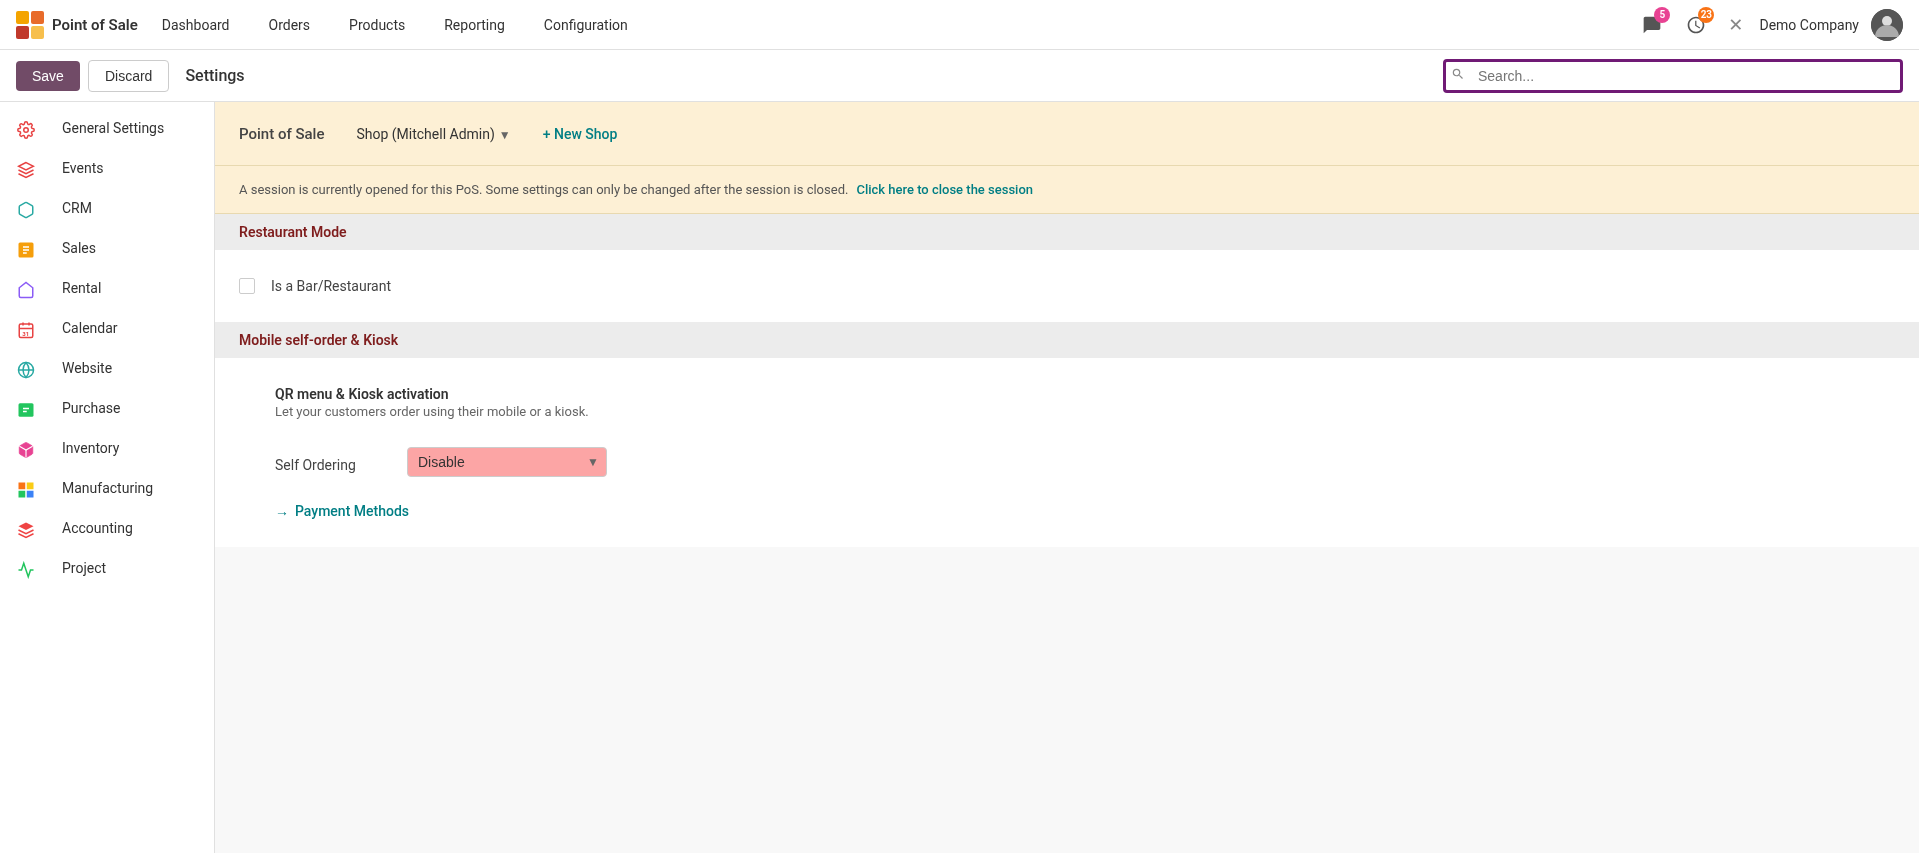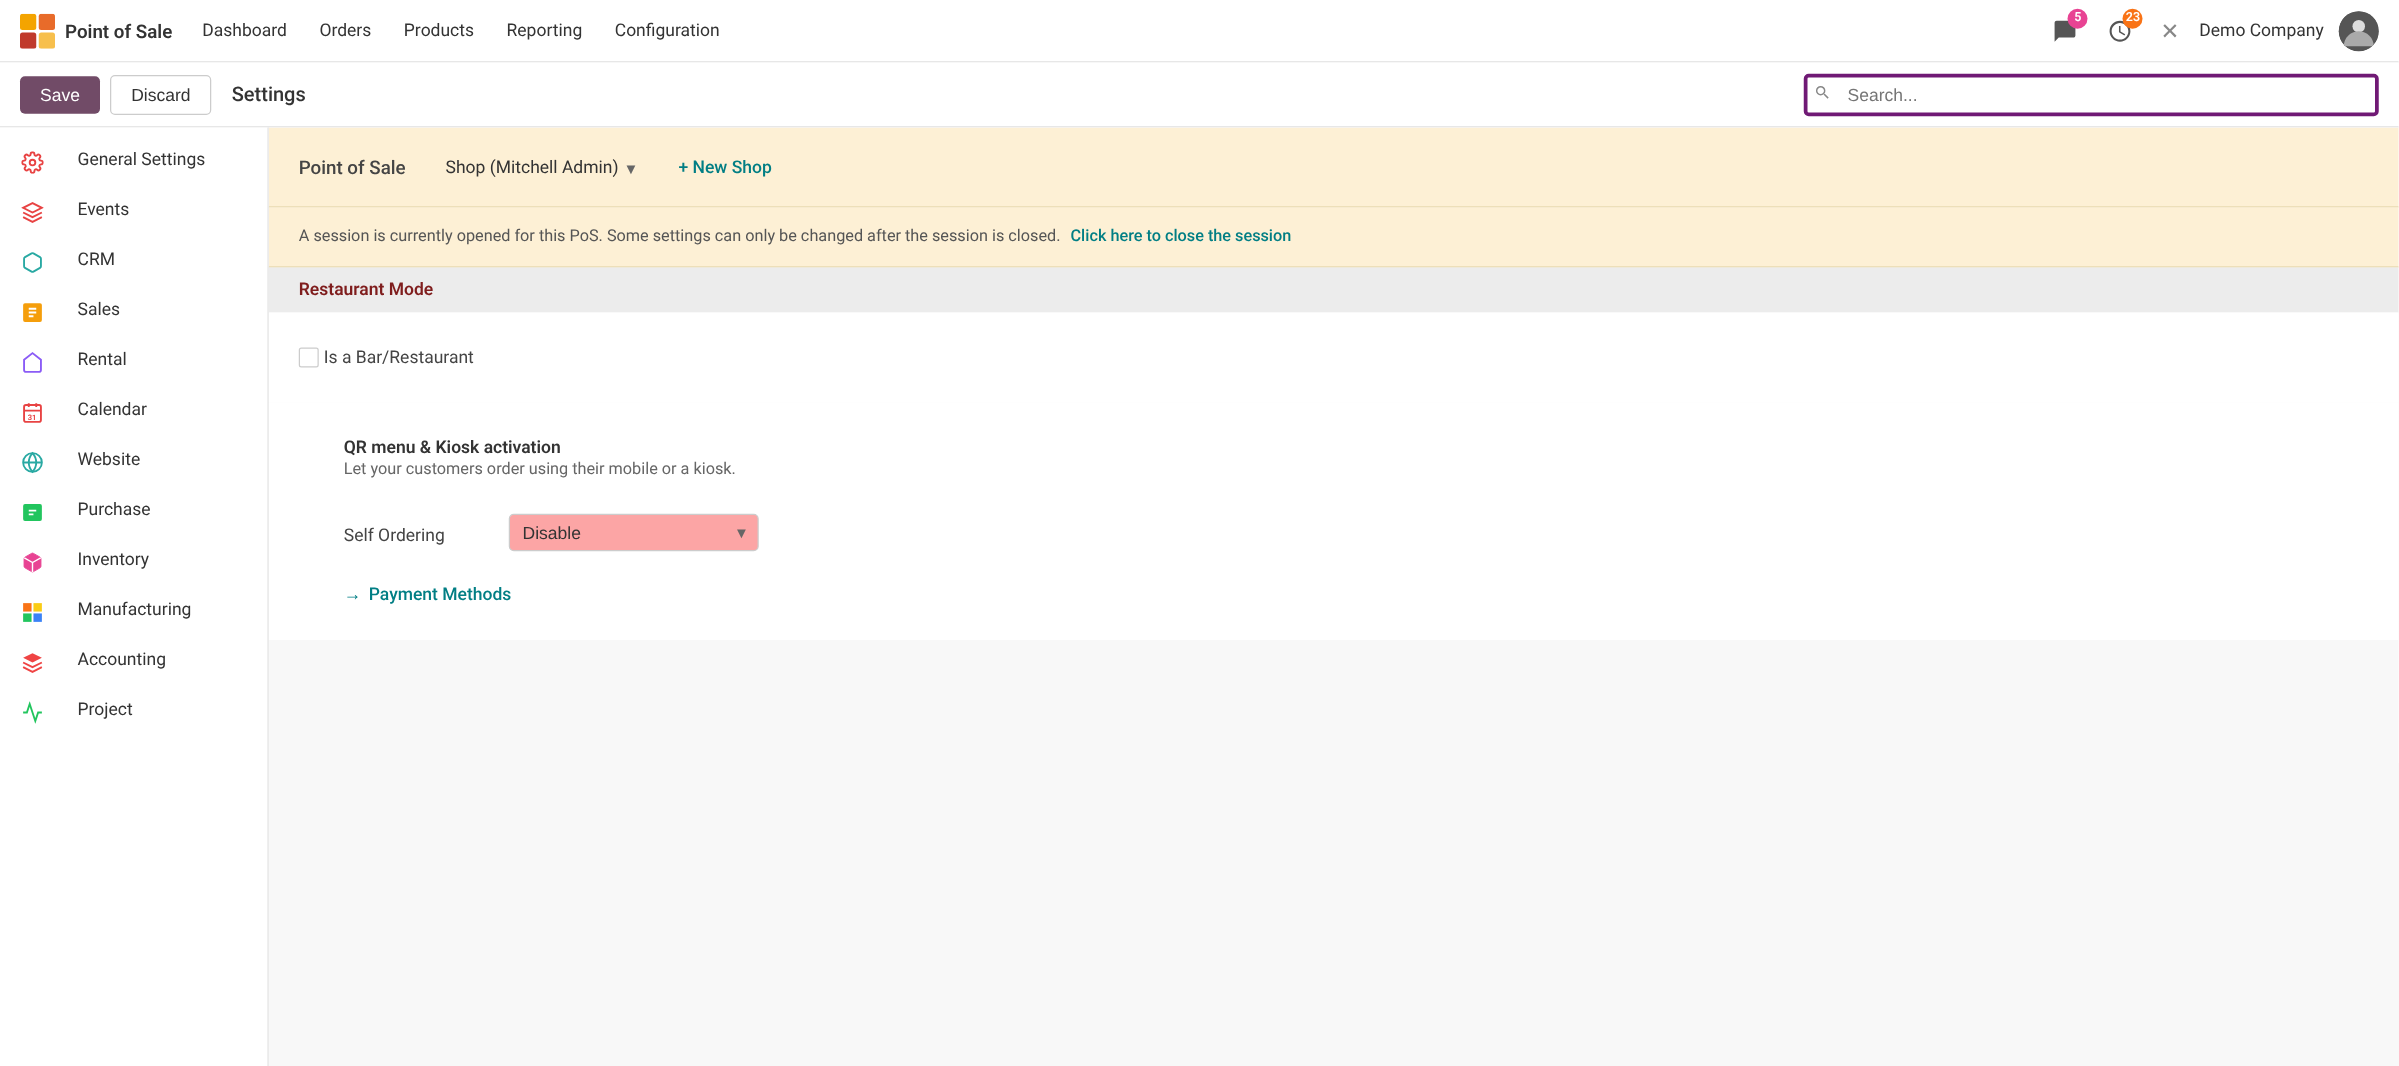--- a/index.html
+++ b/index.html
@@ -14,21 +14,21 @@
     .nav-logo {
       display: flex; align-items: center; gap: 8px; margin-right: 8px;
     }
     .logo-icon {
       width: 28px; height: 28px;
     }
     .nav-app-name {
       font-weight: 600; font-size: 15px; color: #333; white-space: nowrap;
     }
     .nav-menu {
-      display: flex; gap: 2px; flex: 1;
+      display: flex; gap: 15px; flex: 1;
     }
     .nav-item {
       padding: 6px 12px; border-radius: 4px; cursor: pointer; color: #333;
       font-size: 14px; white-space: nowrap;
     }
     .nav-right {
       display: flex; align-items: center; gap: 12px; margin-left: auto;
     }
     .nav-icon-btn {
       position: relative; cursor: pointer; width: 32px; height: 32px;
@@ -135,21 +135,21 @@
     .section-header {
       background: #ececec; padding: 10px 24px;
       font-size: 14px; font-weight: 600; color: #7f1d1d;
     }
     .section-body {
       background: #fff; padding: 20px 24px;
     }
 
     
     .checkbox-row {
-      display: flex; align-items: center; gap: 4px; padding: 8px 0;
+      display: flex; align-items: center; gap: 16px; padding: 8px 0;
     }
     .checkbox-box {
       width: 16px; height: 16px; border: 1px solid #ccc; border-radius: 2px;
       background: #fff; flex-shrink: 0; cursor: pointer;
     }
     .checkbox-label { font-size: 14px; color: #444; }
 
     
     .field-row {
       display: flex; align-items: center; gap: 12px; padding: 8px 0;
@@ -381,20 +381,23 @@
     <div class="section-header">
       <span>Restaurant Mode</span>
     </div>
     <div class="section-body">
       <div class="checkbox-row">
         <div class="checkbox-box"></div>
         <span class="checkbox-label">Is a Bar/Restaurant</span>
       </div>
     </div>
 
+    <div class="section-header">
+      <span>Mobile self-order &amp; Kiosk</span>
+    </div>
     <div class="section-body field-section-pad">
       <div class="field-row">
         <div>
           <div class="field-title">QR menu &amp; Kiosk activation</div>
           <div class="field-desc">Let your customers order using their mobile or a kiosk.</div>
         </div>
       </div>
       <div class="field-row" style="align-items:center; margin-top:12px;">
         <span class="field-label">Self Ordering</span>
         <div class="select-wrap">

